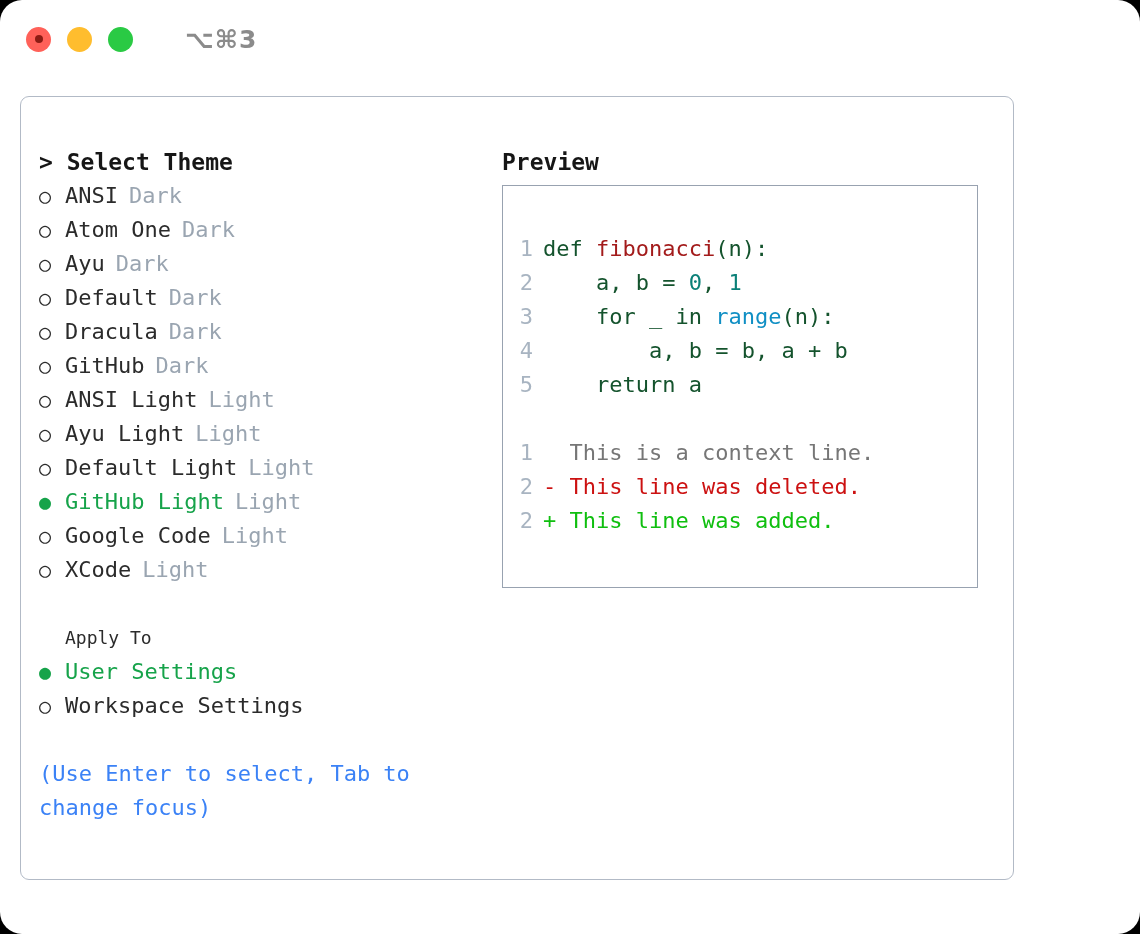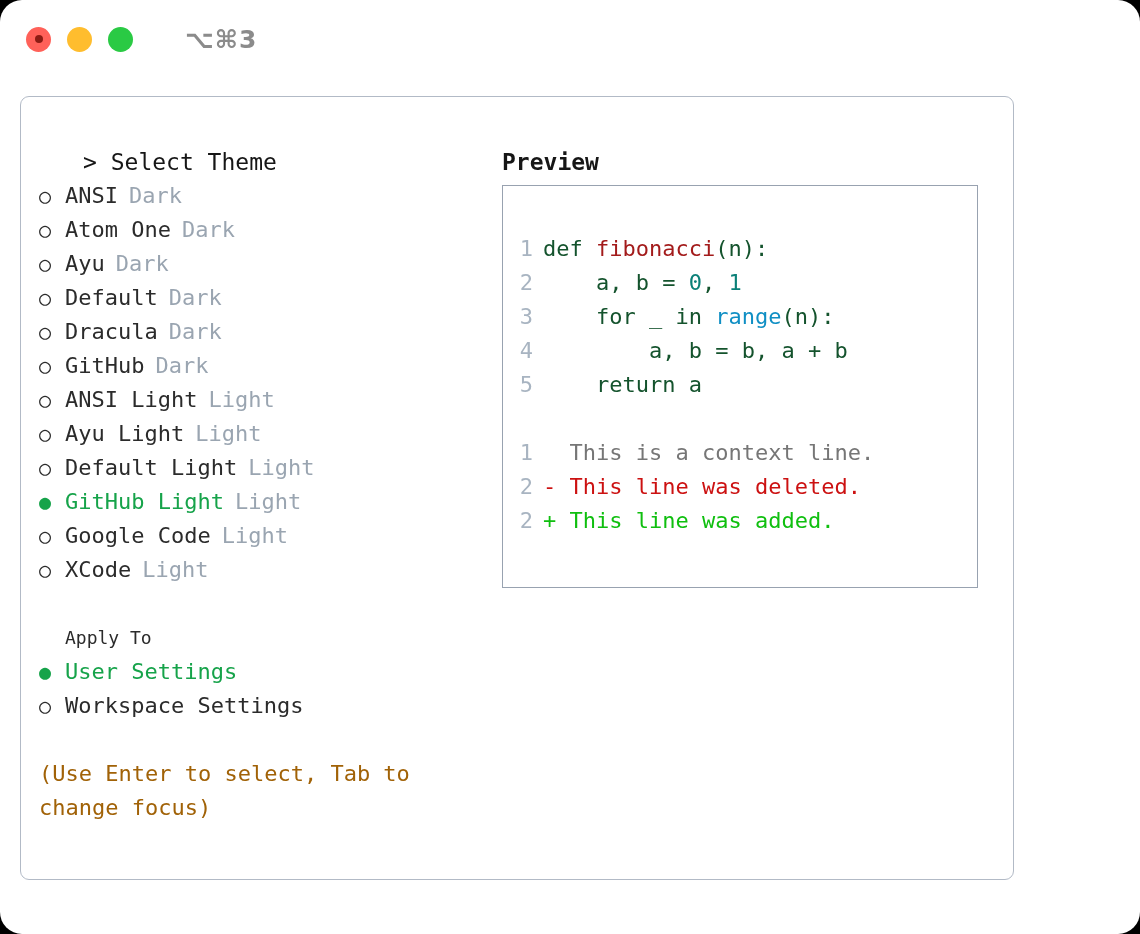--- a/index.html
+++ b/index.html
@@ -69,25 +69,24 @@
 
   
   .left-col {
     position: absolute;
     left: 18px; top: 48px;
     width: 455px;
   }
 
   .heading {
     font-size: 23px;
-    font-weight: normal;
+    font-weight: bold;
     color: #161616;
     line-height: 34px;
     white-space: pre;
-    margin-left: 44px;
   }
 
   .opt-row {
     display: flex;
     align-items: baseline;
     line-height: 34px;
     font-size: 22px;
     white-space: pre;
     color: #2b2b2b;
   }
@@ -109,21 +108,21 @@
 
   .section-label {
     font-size: 18px;
     color: #2b2b2b;
     line-height: 34px;
     padding-left: 26px;
     white-space: pre;
   }
 
   .hint {
-    color: #a16207;
+    color: #3b82f6;
     font-size: 22px;
     line-height: 34px;
     width: 420px;
     padding-top: 34px;
   }
 
   
   .right-col {
     position: absolute;
     left: 481px; top: 48px;

